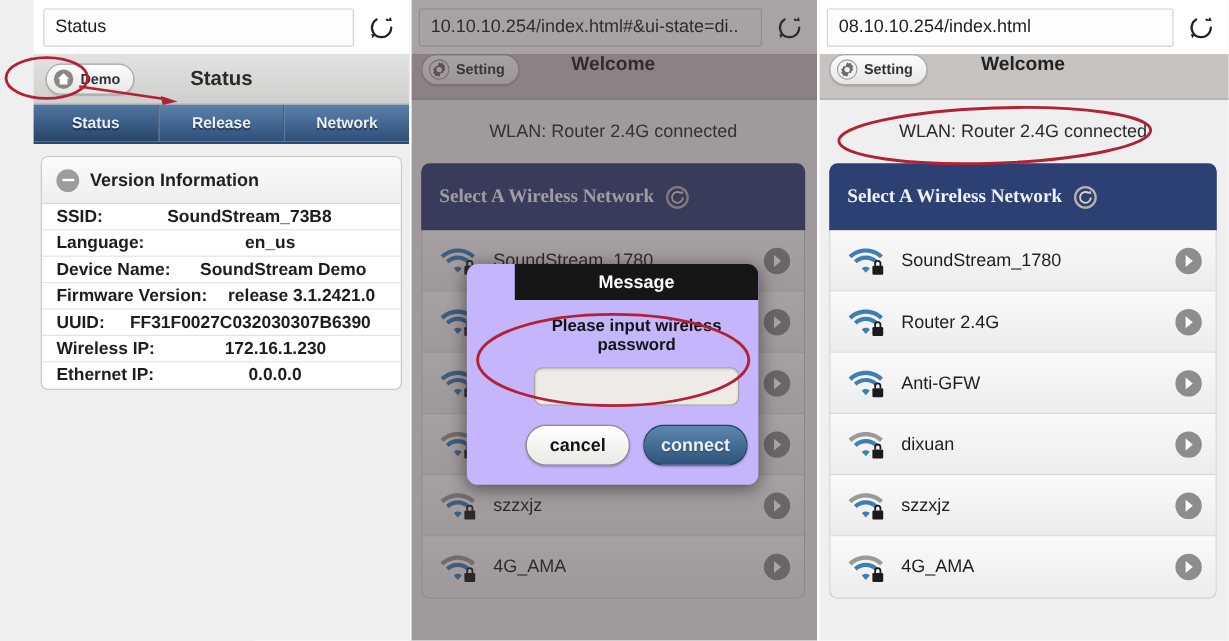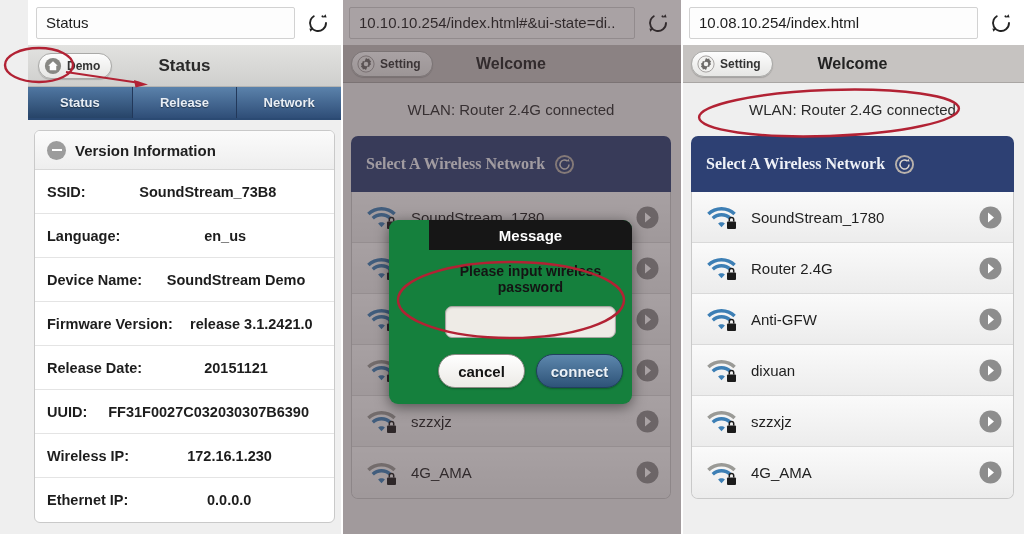--- a/index.html
+++ b/index.html
@@ -75,35 +75,35 @@
     border-bottom:1px solid #d8d8d8;
     font-size:15px; font-weight:bold; color:#1f1f1f;
   }
   .collapse-ico {
     width:19px; height:19px; border-radius:50%; background:#9c9c9c;
     display:flex; align-items:center; justify-content:center; flex:0 0 19px;
   }
   .collapse-ico i { display:block; width:10px; height:2.5px; background:#fff; }
 
   .row {
-    height:44px; display:flex; align-items:center;
+    height:22px; display:flex; align-items:center;
     border-bottom:1px solid #e4e4e4; padding:0 12px;
     white-space:nowrap; overflow:hidden;
   }
   .row:last-child { border-bottom:none; }
   .row .k { font-size:14.5px; font-weight:bold; color:#1d1d1d; flex:0 0 auto; }
   .row .v {
     flex:1; text-align:center; font-size:14.5px; font-weight:bold;
     color:#1d1d1d; padding-left:8px; overflow:hidden;
   }
 
   
   .wp-header {
     position:relative; height:38px; background:#c6c3c1;
-    display:flex; align-items:center; border-bottom:1px solid #a9a6a4;
+    display:flex; border-bottom:1px solid #a9a6a4;
   }
   .wp-title {
     position:absolute; left:0; right:0; text-align:center;
     font-size:16px; font-weight:bold; color:#222;
   }
   .wlan-status {
     height:53px; display:flex; align-items:center; justify-content:center;
     font-size:15px; color:#2b2b2b;
   }
   .netcard { margin:0 10px; }
@@ -125,21 +125,21 @@
   .chev { width:23px; height:23px; flex:0 0 23px; display:block; }
 
   
   .dim {
     position:absolute; inset:0; background:rgba(70,55,58,.46);
     z-index:30;
   }
   .modal {
     position:absolute; left:48px; top:220px; width:243px; z-index:40;
     border-radius:9px; overflow:hidden;
-    background:#15803d; box-shadow:0 3px 14px rgba(0,0,0,.5);padding-left:40px;
+    background:#c4b5fd; box-shadow:0 3px 14px rgba(0,0,0,.5);padding-left:40px;
   }
   .modal-head {
     height:30px; background:#161616; display:flex; align-items:center;
     justify-content:center; font-size:15px; font-weight:bold; color:#fff;
   }
   .modal-body { padding:13px 16px 16px 16px; }
   .modal-msg {
     font-size:14px; font-weight:bold; color:#141414;
     text-align:center; margin-bottom:11px;
   }
@@ -222,24 +222,20 @@
         <span class="k">Language:</span>
         <span class="v">en_us</span>
       </div>
       <div class="row">
         <span class="k">Device Name:</span>
         <span class="v">SoundStream Demo</span>
       </div>
       <div class="row">
         <span class="k">Firmware Version:</span>
         <span class="v">release 3.1.2421.0</span>
-      </div>
-      <div class="row">
-        <span class="k">Release Date:</span>
-        <span class="v">20151121</span>
       </div>
       <div class="row">
         <span class="k">UUID:</span>
         <span class="v">FF31F0027C032030307B6390</span>
       </div>
       <div class="row">
         <span class="k">Wireless IP:</span>
         <span class="v">172.16.1.230</span>
       </div>
       <div class="row">
@@ -404,21 +400,21 @@
     <div class="anno">
       <svg style="left:0;top:0;width:340px;height:534px" viewBox="0 0 340 534">
         <ellipse cx="170" cy="300" rx="113" ry="38" fill="none" stroke="#b22234" stroke-width="2.4"></ellipse>
       </svg>
     </div>
   </div>
 
   <div class="panel p3">
 
     <div class="addrbar">
-      <div class="urlbox">10.08.10.254/index.html</div>
+      <div class="urlbox">08.10.10.254/index.html</div>
       <div class="reload">
         <svg width="24" height="24" viewBox="0 0 24 24">
           <path d="M20 12a8 8 0 1 1-3.2-6.4" fill="none" stroke="#222" stroke-width="1.9" stroke-linecap="round" stroke-dasharray="33 9"></path>
           <path d="M19.5 3.2 L17 6.2 L20.6 6.6 Z" fill="#222"></path>
           <path d="M4.5 20.8 L7 17.8 L3.4 17.4 Z" fill="#222"></path>
         </svg>
       </div>
     </div>
 
     <div class="wp-header">

